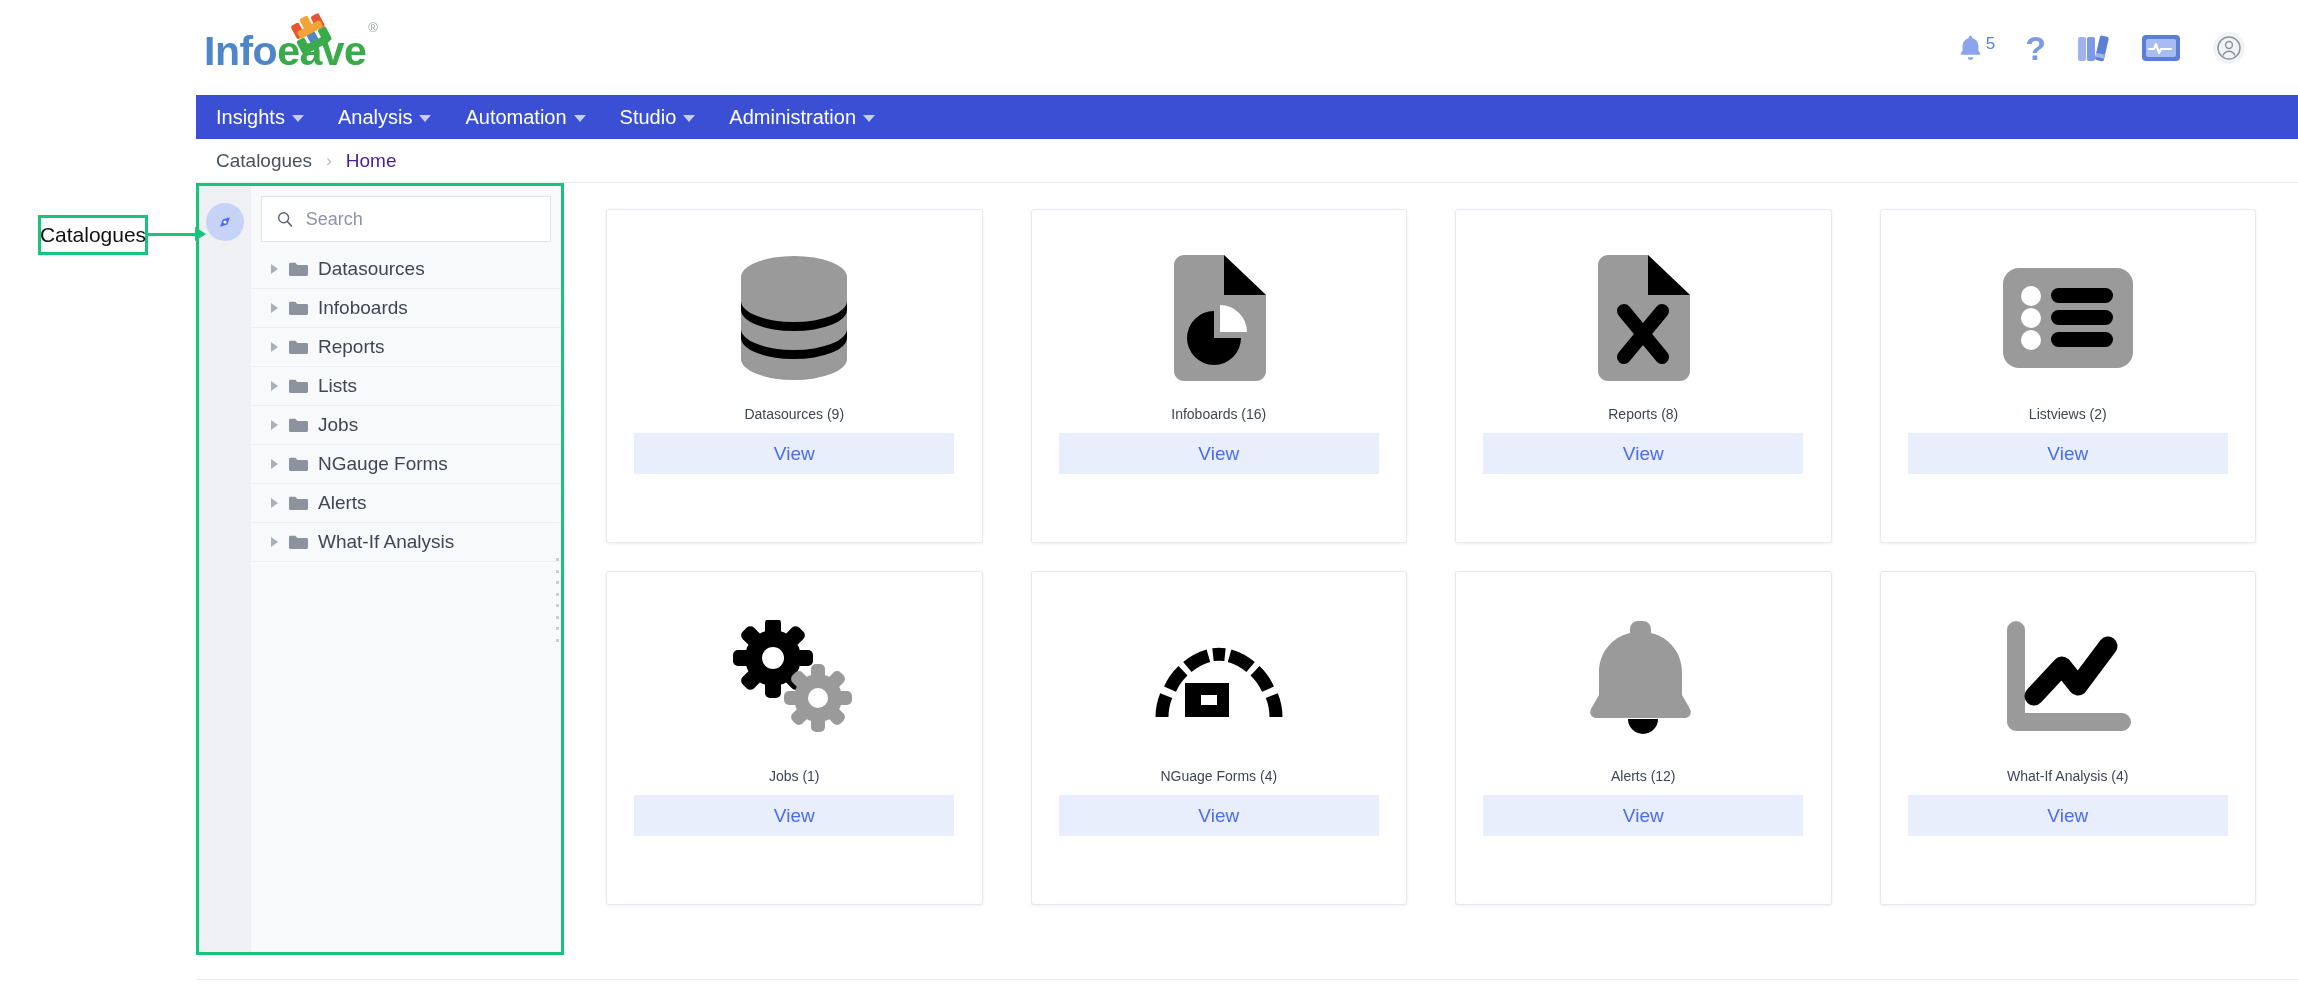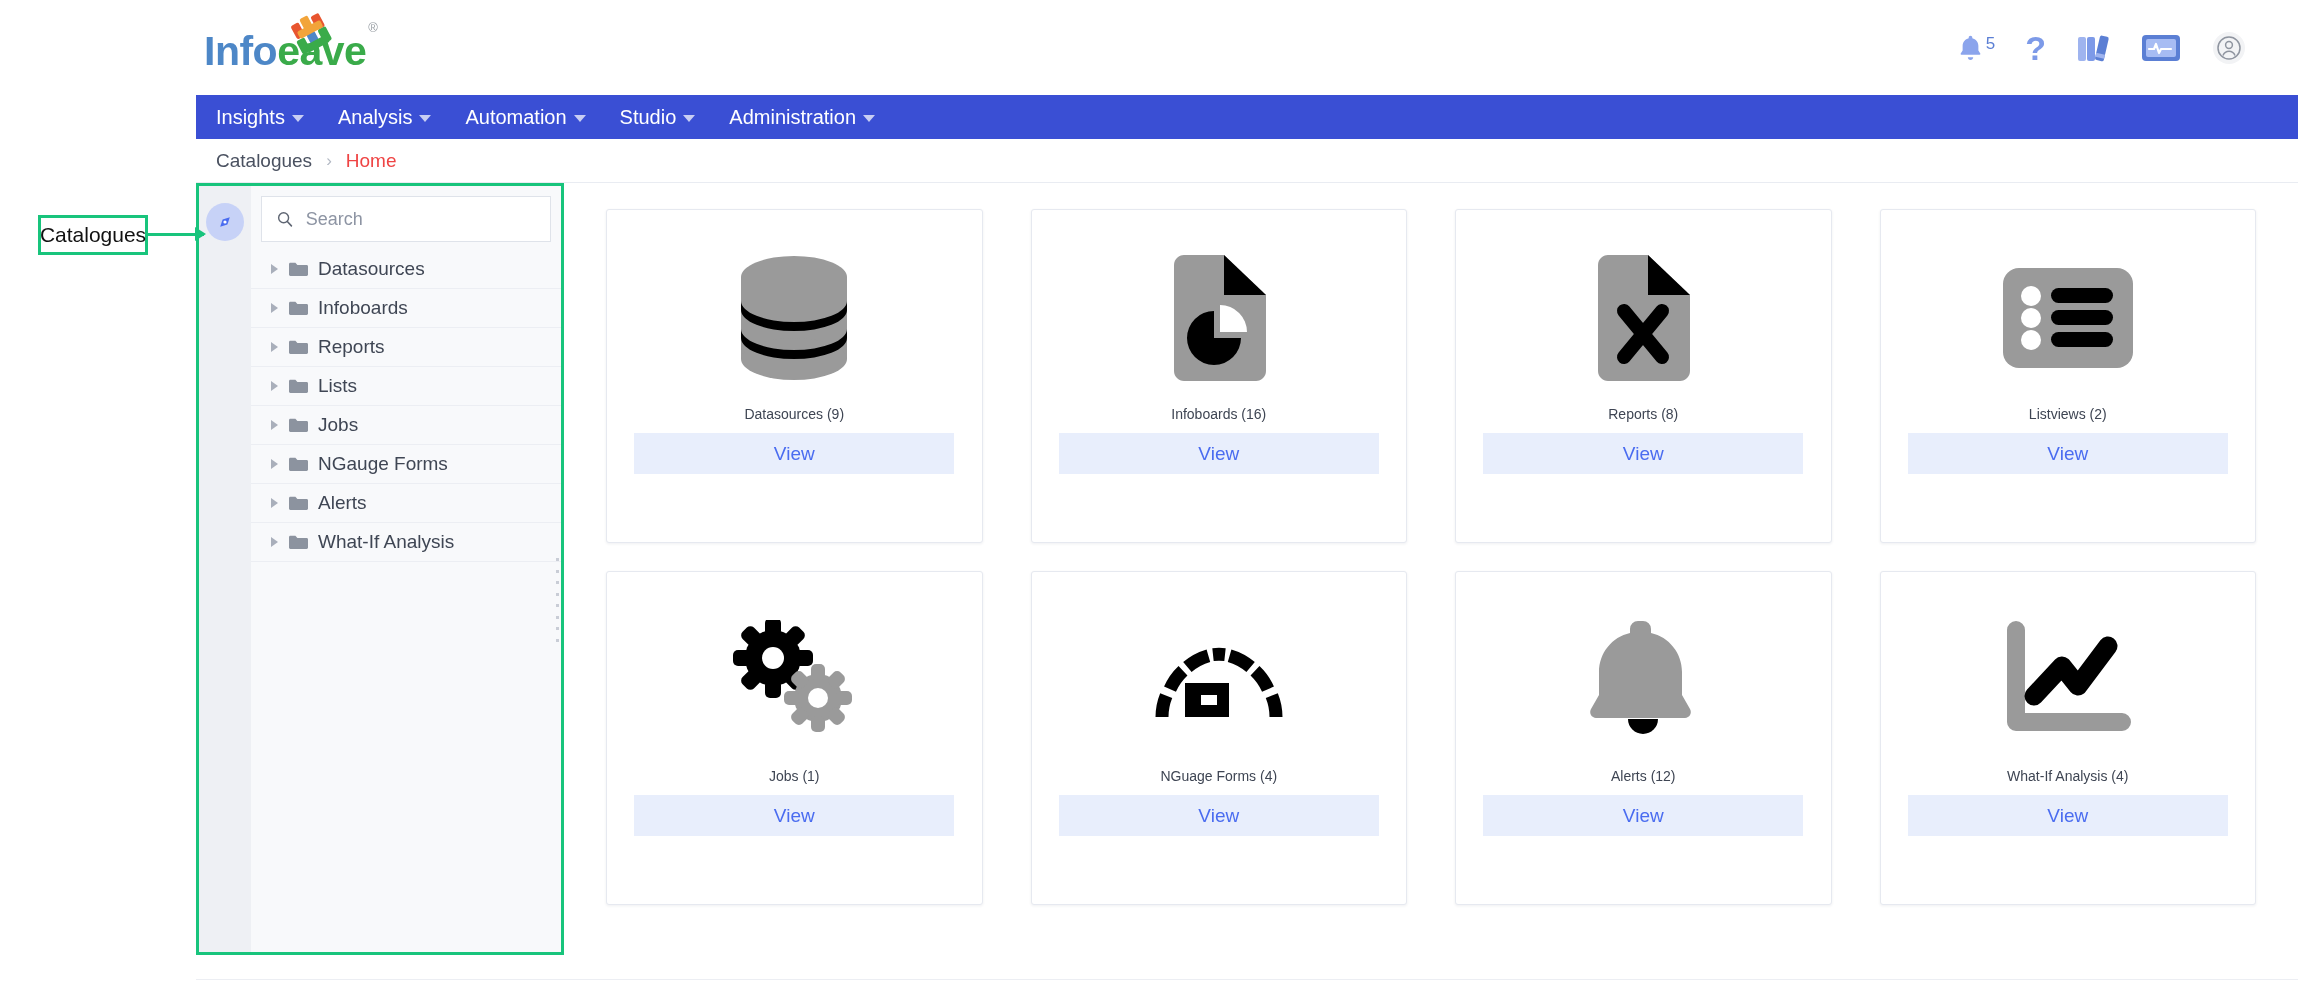--- a/index.html
+++ b/index.html
@@ -165,21 +165,21 @@
     align-items: center;
     padding-left: 20px;
     gap: 14px;
     border-bottom: 1px solid #e9ecf2;
   }
   .crumb {
     font-size: 19px;
     color: #4a5160;
     cursor: pointer;
   }
-  .crumb.current { color: #ef4444; }
+  .crumb.current { color: #4c1d95; }
   .crumb-sep {
     color: #b3b9c4;
     font-size: 17px;
   }
 
   
   .body-area {
     display: flex;
     height: 796px;
     background: #ffffff;

